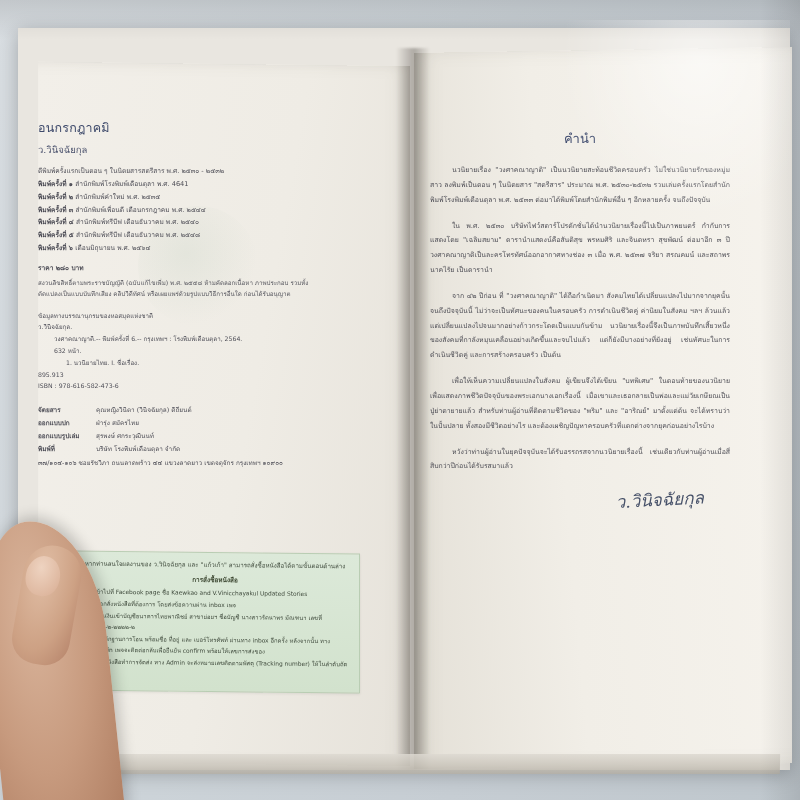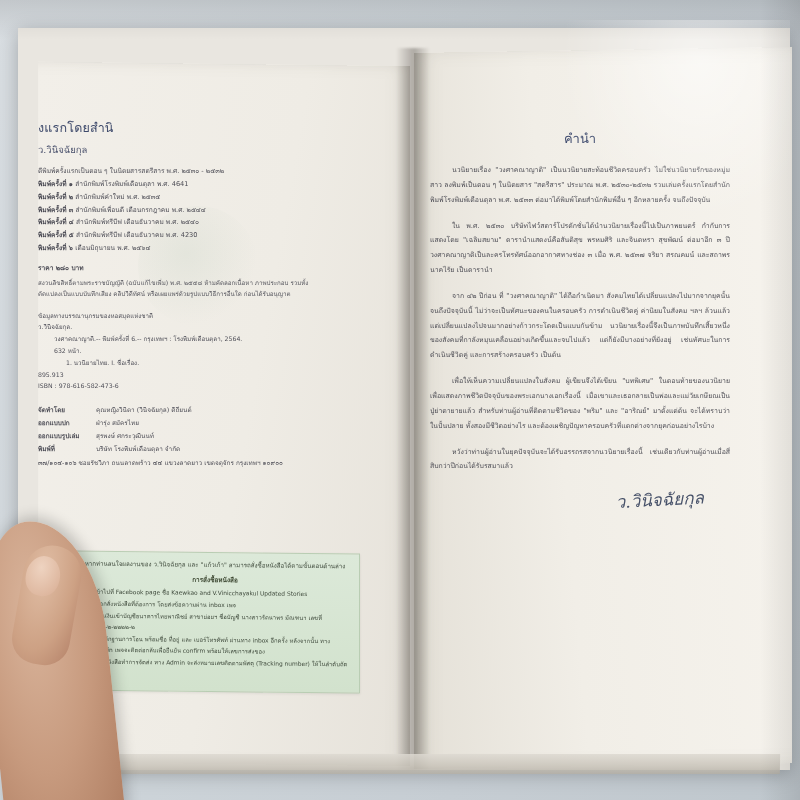--- a/index.html
+++ b/index.html
@@ -283,48 +283,48 @@
 
   <div class="book">
     <div class="page-left"></div>
     <div class="page-right"></div>
     <div class="blob"></div>
     <div class="gutter"></div>
     <div class="edge-bottom"></div>
   </div>
 
   <div class="lp-inner thai">
-    <div class="book-title">งแรกโดยสำนิ</div>
+    <div class="book-title">อนกรกฎาคมิ</div>
     <div class="author">ว.วินิจฉัยกุล</div>
 
     <div class="imprint">
       <div class="row">ตีพิมพ์ครั้งแรกเป็นตอน ๆ ในนิตยสารสตรีสาร พ.ศ. ๒๕๓๐ - ๒๕๓๒</div>
       <div class="row"><b>พิมพ์ครั้งที่ ๑</b> <span>สำนักพิมพ์โรงพิมพ์เดือนตุลา พ.ศ. 4641</span></div>
       <div class="row"><b>พิมพ์ครั้งที่ ๒</b> <span>สำนักพิมพ์คำใหม่ พ.ศ. ๒๕๓๕</span></div>
       <div class="row"><b>พิมพ์ครั้งที่ ๓</b> <span>สำนักพิมพ์เพื่อนดี เดือนกรกฎาคม พ.ศ. ๒๕๔๔</span></div>
       <div class="row"><b>พิมพ์ครั้งที่ ๔</b> <span>สำนักพิมพ์ทรีบีฟ เดือนธันวาคม พ.ศ. ๒๕๔๐</span></div>
-      <div class="row"><b>พิมพ์ครั้งที่ ๕</b> <span>สำนักพิมพ์ทรีบีฟ เดือนธันวาคม พ.ศ. 4230</span></div>
+      <div class="row"><b>พิมพ์ครั้งที่ ๕</b> <span>สำนักพิมพ์ทรีบีฟ เดือนธันวาคม พ.ศ. ๒๕๔๘</span></div>
       <div class="row"><b>พิมพ์ครั้งที่ ๖</b> <span>เดือนมิถุนายน พ.ศ. ๒๕๖๔</span></div>
     </div>
 
     <div class="price">ราคา ๒๘๐ บาท</div>
     <div class="legal">สงวนลิขสิทธิ์ตามพระราชบัญญัติ (ฉบับแก้ไขเพิ่ม) พ.ศ. ๒๕๕๘ ห้ามคัดลอกเนื้อหา ภาพประกอบ รวมทั้งดัดแปลงเป็นแบบบันทึกเสียง คลิปวิดีทัศน์ หรือเผยแพร่ด้วยรูปแบบวิธีการอื่นใด ก่อนได้รับอนุญาต</div>
 
     <div class="cip-box">
       <div>ข้อมูลทางบรรณานุกรมของหอสมุดแห่งชาติ</div>
       <div>ว.วินิจฉัยกุล.</div>
       <div class="ind">วงศาคณาญาติ.-- พิมพ์ครั้งที่ 6.-- กรุงเทพฯ : โรงพิมพ์เดือนตุลา, 2564.</div>
       <div class="ind">632 หน้า.</div>
       <div class="ind2">1. นวนิยายไทย. I. ชื่อเรื่อง.</div>
       <div>895.913</div>
       <div>ISBN : 978-616-582-473-6</div>
     </div>
 
     <div class="credits">
-      <div><span class="lab">จัดทำโดย</span><span>คุณหญิงวินิตา (วินิจฉัยกุล) ดิถียนต์</span></div>
+      <div><span class="lab">จัตยสาร</span><span>คุณหญิงวินิตา (วินิจฉัยกุล) ดิถียนต์</span></div>
       <div><span class="lab">ออกแบบปก</span><span>ฝ่ารุ่ง สมัครไทย</span></div>
       <div><span class="lab">ออกแบบรูปเล่ม</span><span>สุรพงษ์ ศกระวุฒินนท์</span></div>
       <div><span class="lab">พิมพ์ที่</span><span>บริษัท โรงพิมพ์เดือนตุลา จำกัด</span></div>
       <div>๓๗/๑๐๔-๑๐๖ ซอยรัชวิภา ถนนลาดพร้าว ๔๔ แขวงลาดยาว เขตจตุจักร กรุงเทพฯ ๑๐๙๐๐</div>
     </div>
   </div>
 
   <div class="notice thai">
     <div class="nhead">หากท่านสนใจผลงานของ ว.วินิจฉัยกุล และ "แก้วเก้า"
 สามารถสั่งซื้อหนังสือได้ตามขั้นตอนด้านล่าง</div>

